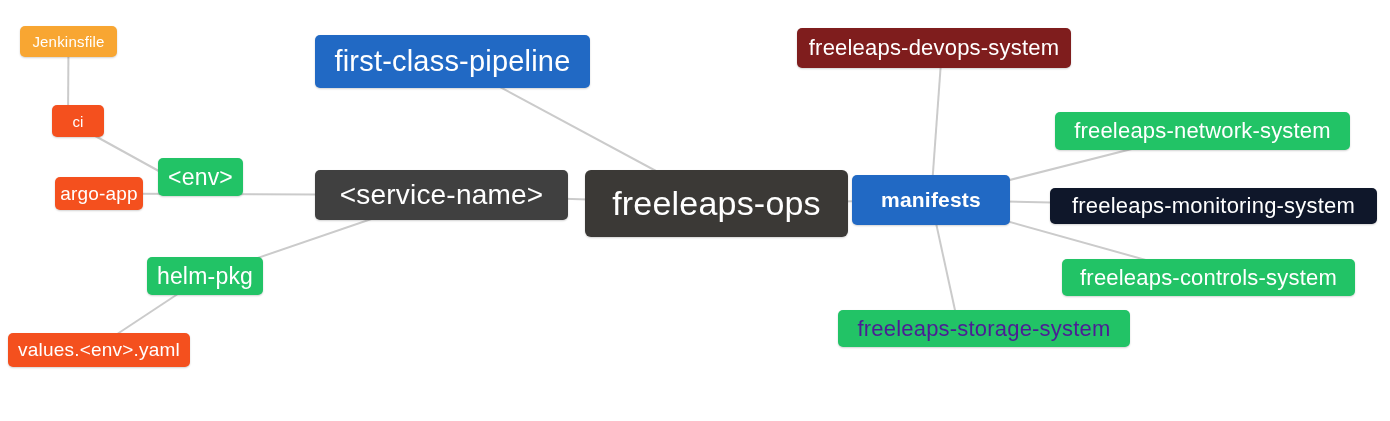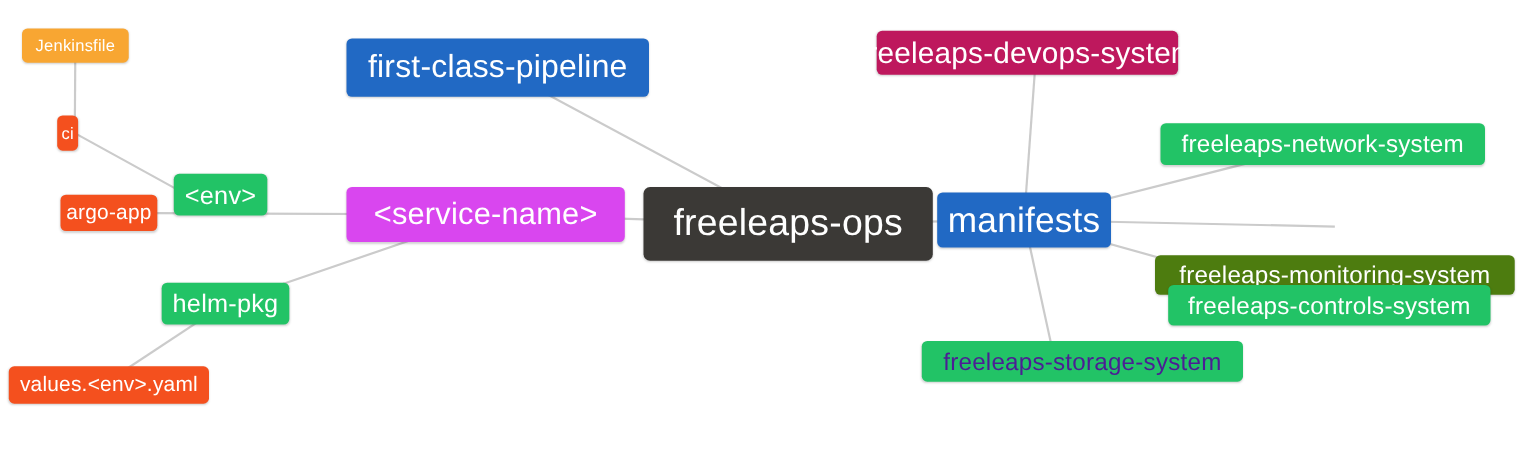--- a/index.html
+++ b/index.html
@@ -61,51 +61,51 @@
       <line x1="931" y1="200" x2="1208.5" y2="277.5" stroke="#cbcbcb" stroke-width="2"></line>
       <line x1="931" y1="200" x2="959" y2="328.5" stroke="#cbcbcb" stroke-width="2"></line>
     </svg>
   <div id="node-layer">
       <div class="node root" style="left: 585px; top: 170px; width: 263px; height: 67px; font-size: 34px; background: rgb(59, 57, 54); color: rgb(255, 255, 255); text-align: center;">
         <span>freeleaps-ops</span>
       </div>
       <div class="node" style="left: 315px; top: 35px; width: 275px; height: 53px; font-size: 29px; background: rgb(33, 105, 196); color: rgb(255, 255, 255);">
         <span>first-class-pipeline</span>
       </div>
-      <div class="node" style="left: 315px; top: 170px; width: 253px; height: 50px; font-size: 28px; background: #d946ef; color: rgb(255, 255, 255);">
+      <div class="node" style="left: 315px; top: 170px; width: 253px; height: 50px; font-size: 28px; background: #404040; color: rgb(255, 255, 255);">
         <span>&lt;service-name&gt;</span>
       </div>
-      <div class="node" style="left: 852px; top: 175px; width: 158px; height: 50px; font-size: 32px; background: rgb(33, 105, 196); color: rgb(255, 255, 255);">
+      <div class="node" style="left: 852px; top: 175px; width: 158px; height: 50px; font-size: 21px; background: rgb(33, 105, 196); color: rgb(255, 255, 255); font-weight: bold;">
         <span>manifests</span>
       </div>
       <div class="node" style="left: 158px; top: 158px; width: 85px; height: 38px; font-size: 23px; background: rgb(34, 195, 102); color: rgb(255, 255, 255);">
         <span>&lt;env&gt;</span>
       </div>
       <div class="node" style="left: 147px; top: 257px; width: 116px; height: 38px; font-size: 23px; background: rgb(34, 195, 102); color: rgb(255, 255, 255);">
         <span>helm-pkg</span>
       </div>
-      <div class="node" style="left: 52px; top: 105px; width: 19px; height: 32px; font-size: 15px; background: rgb(244, 80, 30); color: rgb(255, 255, 255);">
+      <div class="node" style="left: 52px; top: 105px; width: 52px; height: 32px; font-size: 15px; background: rgb(244, 80, 30); color: rgb(255, 255, 255);">
         <span>ci</span>
       </div>
       <div class="node" style="left: 20px; top: 26px; width: 97px; height: 31px; font-size: 15px; background: rgb(248, 166, 50); color: rgb(255, 255, 255); align-items: center;">
         <span>Jenkinsfile</span>
       </div>
       <div class="node" style="left: 32px; top: 177px; width: 88px; height: 33px; font-size: 19px; background: rgb(244, 80, 30); color: rgb(255, 255, 255); margin-left: 23px;">
         <span>argo-app</span>
       </div>
       <div class="node" style="left: 8px; top: 333px; width: 182px; height: 34px; font-size: 19px; background: rgb(244, 80, 30); color: rgb(255, 255, 255);">
         <span>values.&lt;env&gt;.yaml</span>
       </div>
-      <div class="node" style="left: 797px; top: 28px; width: 274px; height: 40px; font-size: 27px; background: #be185d; color: rgb(255, 255, 255);">
+      <div class="node" style="left: 797px; top: 28px; width: 274px; height: 40px; font-size: 22px; background: #7f1d1d; color: rgb(255, 255, 255);">
         <span>freeleaps-devops-system</span>
       </div>
       <div class="node" style="left: 1055px; top: 112px; width: 295px; height: 38px; font-size: 22px; background: rgb(34, 195, 102); color: rgb(255, 255, 255);">
         <span>freeleaps-network-system</span>
       </div>
-      <div class="node" style="left: 1050px; top: 188px; width: 327px; height: 36px; font-size: 22px; background: #4d7c0f; color: rgb(255, 255, 255); margin-top: 44px;">
+      <div class="node" style="left: 1050px; top: 188px; width: 327px; height: 36px; font-size: 22px; background: #0f172a; color: rgb(255, 255, 255);">
         <span>freeleaps-monitoring-system</span>
       </div>
       <div class="node" style="left: 1062px; top: 259px; width: 293px; height: 37px; font-size: 22px; background: rgb(34, 195, 102); color: rgb(255, 255, 255);">
         <span>freeleaps-controls-system</span>
       </div>
       <div class="node" style="left: 838px; top: 310px; width: 292px; height: 37px; font-size: 22px; background: rgb(34, 195, 102); color: #4c1d95;">
         <span>freeleaps-storage-system</span>
       </div>
     </div>
 </div>

